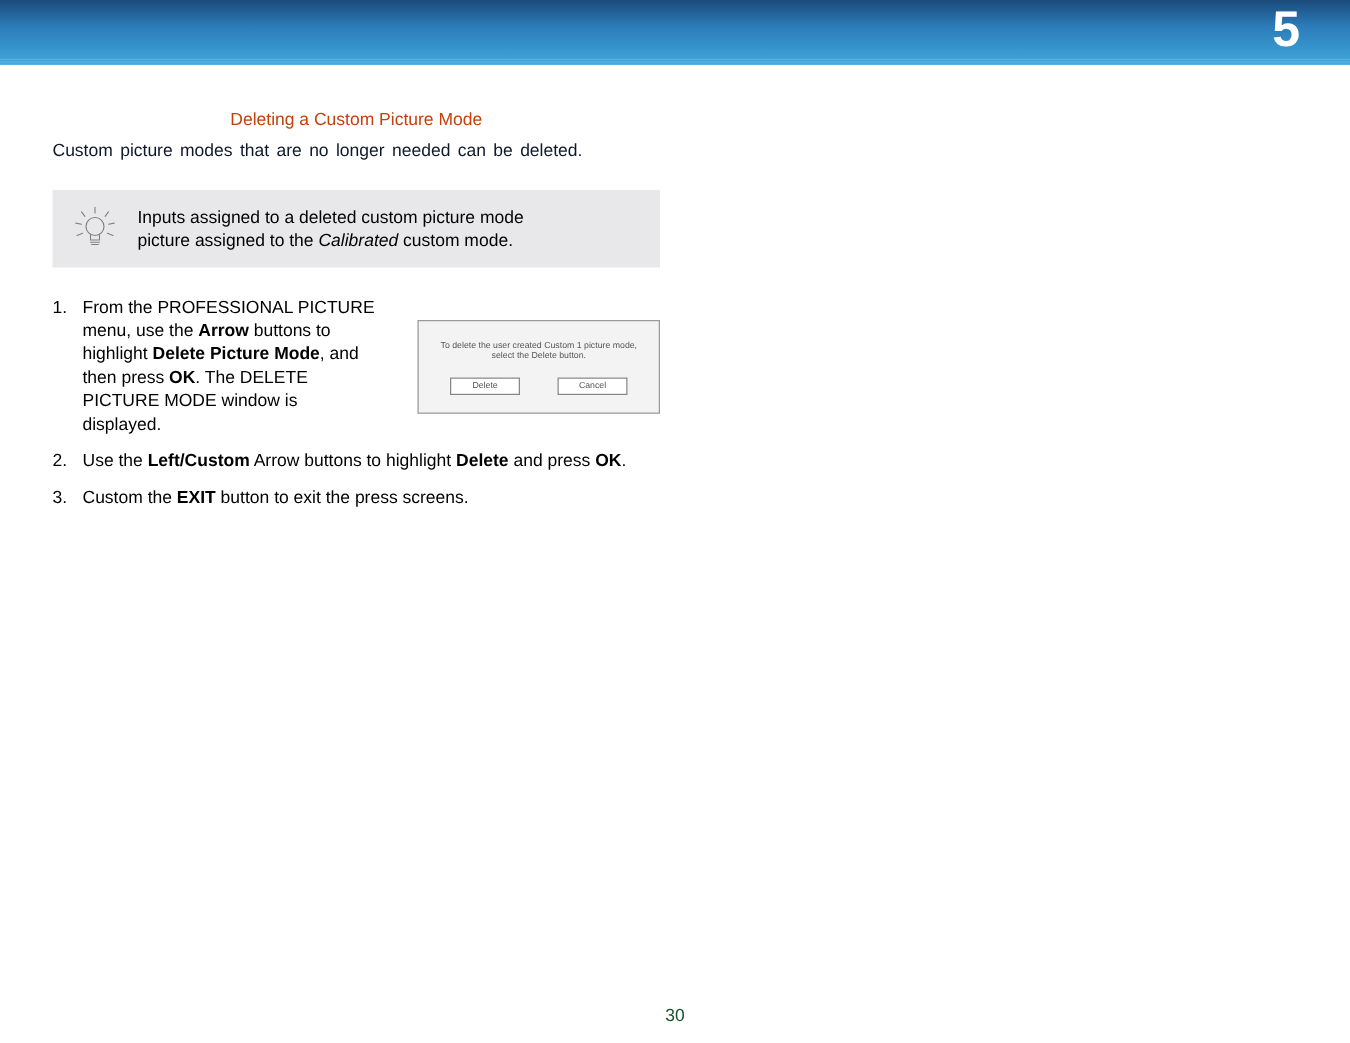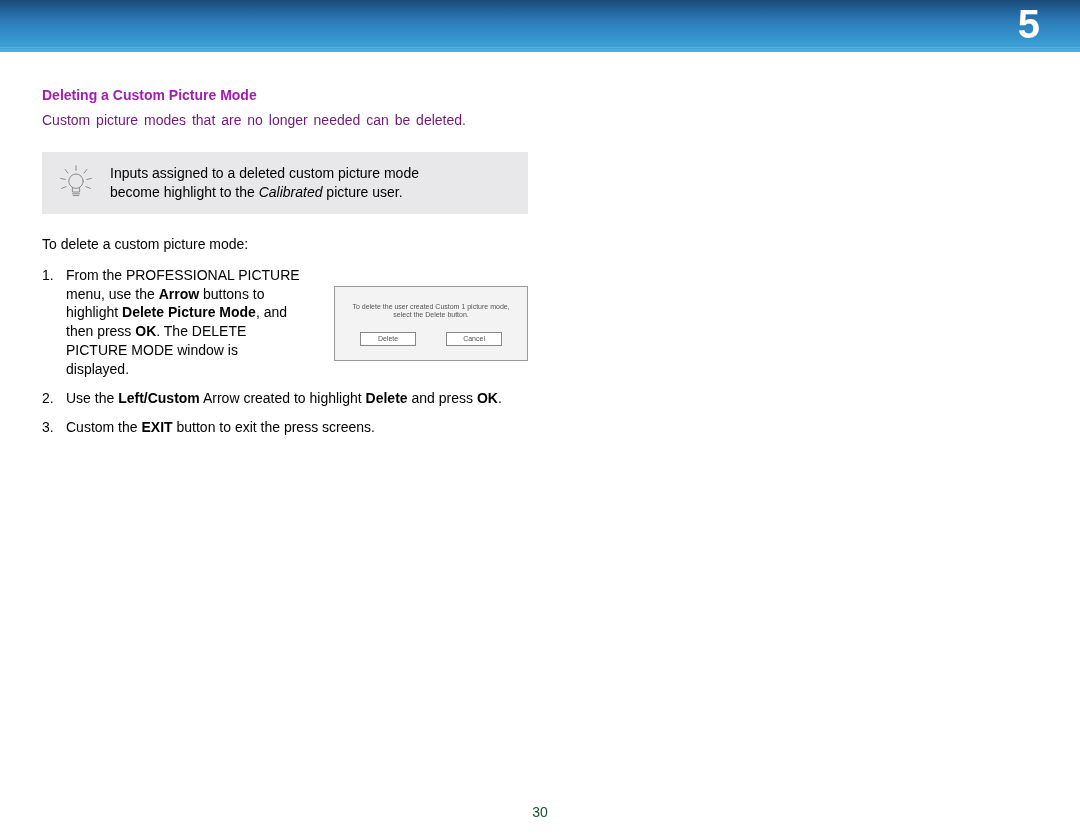--- a/index.html
+++ b/index.html
@@ -37,29 +37,30 @@
     top: 2px;
     color: #fff;
     font-size: 40px;
     font-weight: 700;
   }
   .content {
     padding: 35px 42px 0 42px;
     width: 570px;
   }
   .section-title {
-    font-weight: 700;
+    font-weight: 400;
     font-size: 14px;
     margin-bottom: 8px;
-    color: #a21caf;
+    color: #c2410c;
+    text-align: center;
   }
   .intro-para {
     font-size: 14px;
     text-align: justify;
-    color: #701a75;
+    color: #0f172a;
     line-height: 1.35;
     margin-bottom: 22px;
     word-spacing: 2px;
   }
   .tip-box {
     background: #e8e8ea;
     padding: 12px 32px 12px 16px;
     display: flex;
     align-items: center;
     gap: 16px;
@@ -182,43 +183,42 @@
           <line x1="36" y1="26" x2="31" y2="24"></line>
           <circle cx="20" cy="18" r="8"></circle>
           <path d="M16 25 L16 30 L24 30 L24 25"></path>
           <line x1="16" y1="32" x2="24" y2="32"></line>
           <line x1="17" y1="34" x2="23" y2="34"></line>
         </g>
       </svg>
     </div>
     <div class="tip-text">
       <span>Inputs assigned to a deleted custom picture mode</span><br>
-      <span>become highlight to the </span><em>Calibrated</em><span> picture user.</span>
+      <span>picture assigned to the </span><em>Calibrated</em><span> custom mode.</span>
     </div>
   </div>
 
-  <div class="lead-line">To delete a custom picture mode:</div>
 
   <ol class="steps">
     <li>
       <div class="step1-wrap">
         <div class="step1-text">
           <span>From the PROFESSIONAL PICTURE menu, use the </span><b>Arrow</b><span> buttons to highlight </span><b>Delete Picture Mode</b><span>, and then press </span><b>OK</b><span>. The DELETE PICTURE MODE window is displayed.</span>
         </div>
         <div class="dialog-shot">
           <div class="dialog-msg">To delete the user created Custom 1 picture mode, select the Delete button.</div>
           <div class="dialog-btns">
             <span class="dlg-btn">Delete</span>
             <span class="dlg-btn">Cancel</span>
           </div>
         </div>
       </div>
     </li>
     <li>
-      <span>Use the </span><b>Left/Custom</b><span> Arrow created to highlight </span><b>Delete</b><span> and press </span><b>OK</b><span>.</span>
+      <span>Use the </span><b>Left/Custom</b><span> Arrow buttons to highlight </span><b>Delete</b><span> and press </span><b>OK</b><span>.</span>
     </li>
     <li>
       <span>Custom the </span><b>EXIT</b><span> button to exit the press screens.</span>
     </li>
   </ol>
 
 </div>
 
 <div class="page-number">30</div>
 

